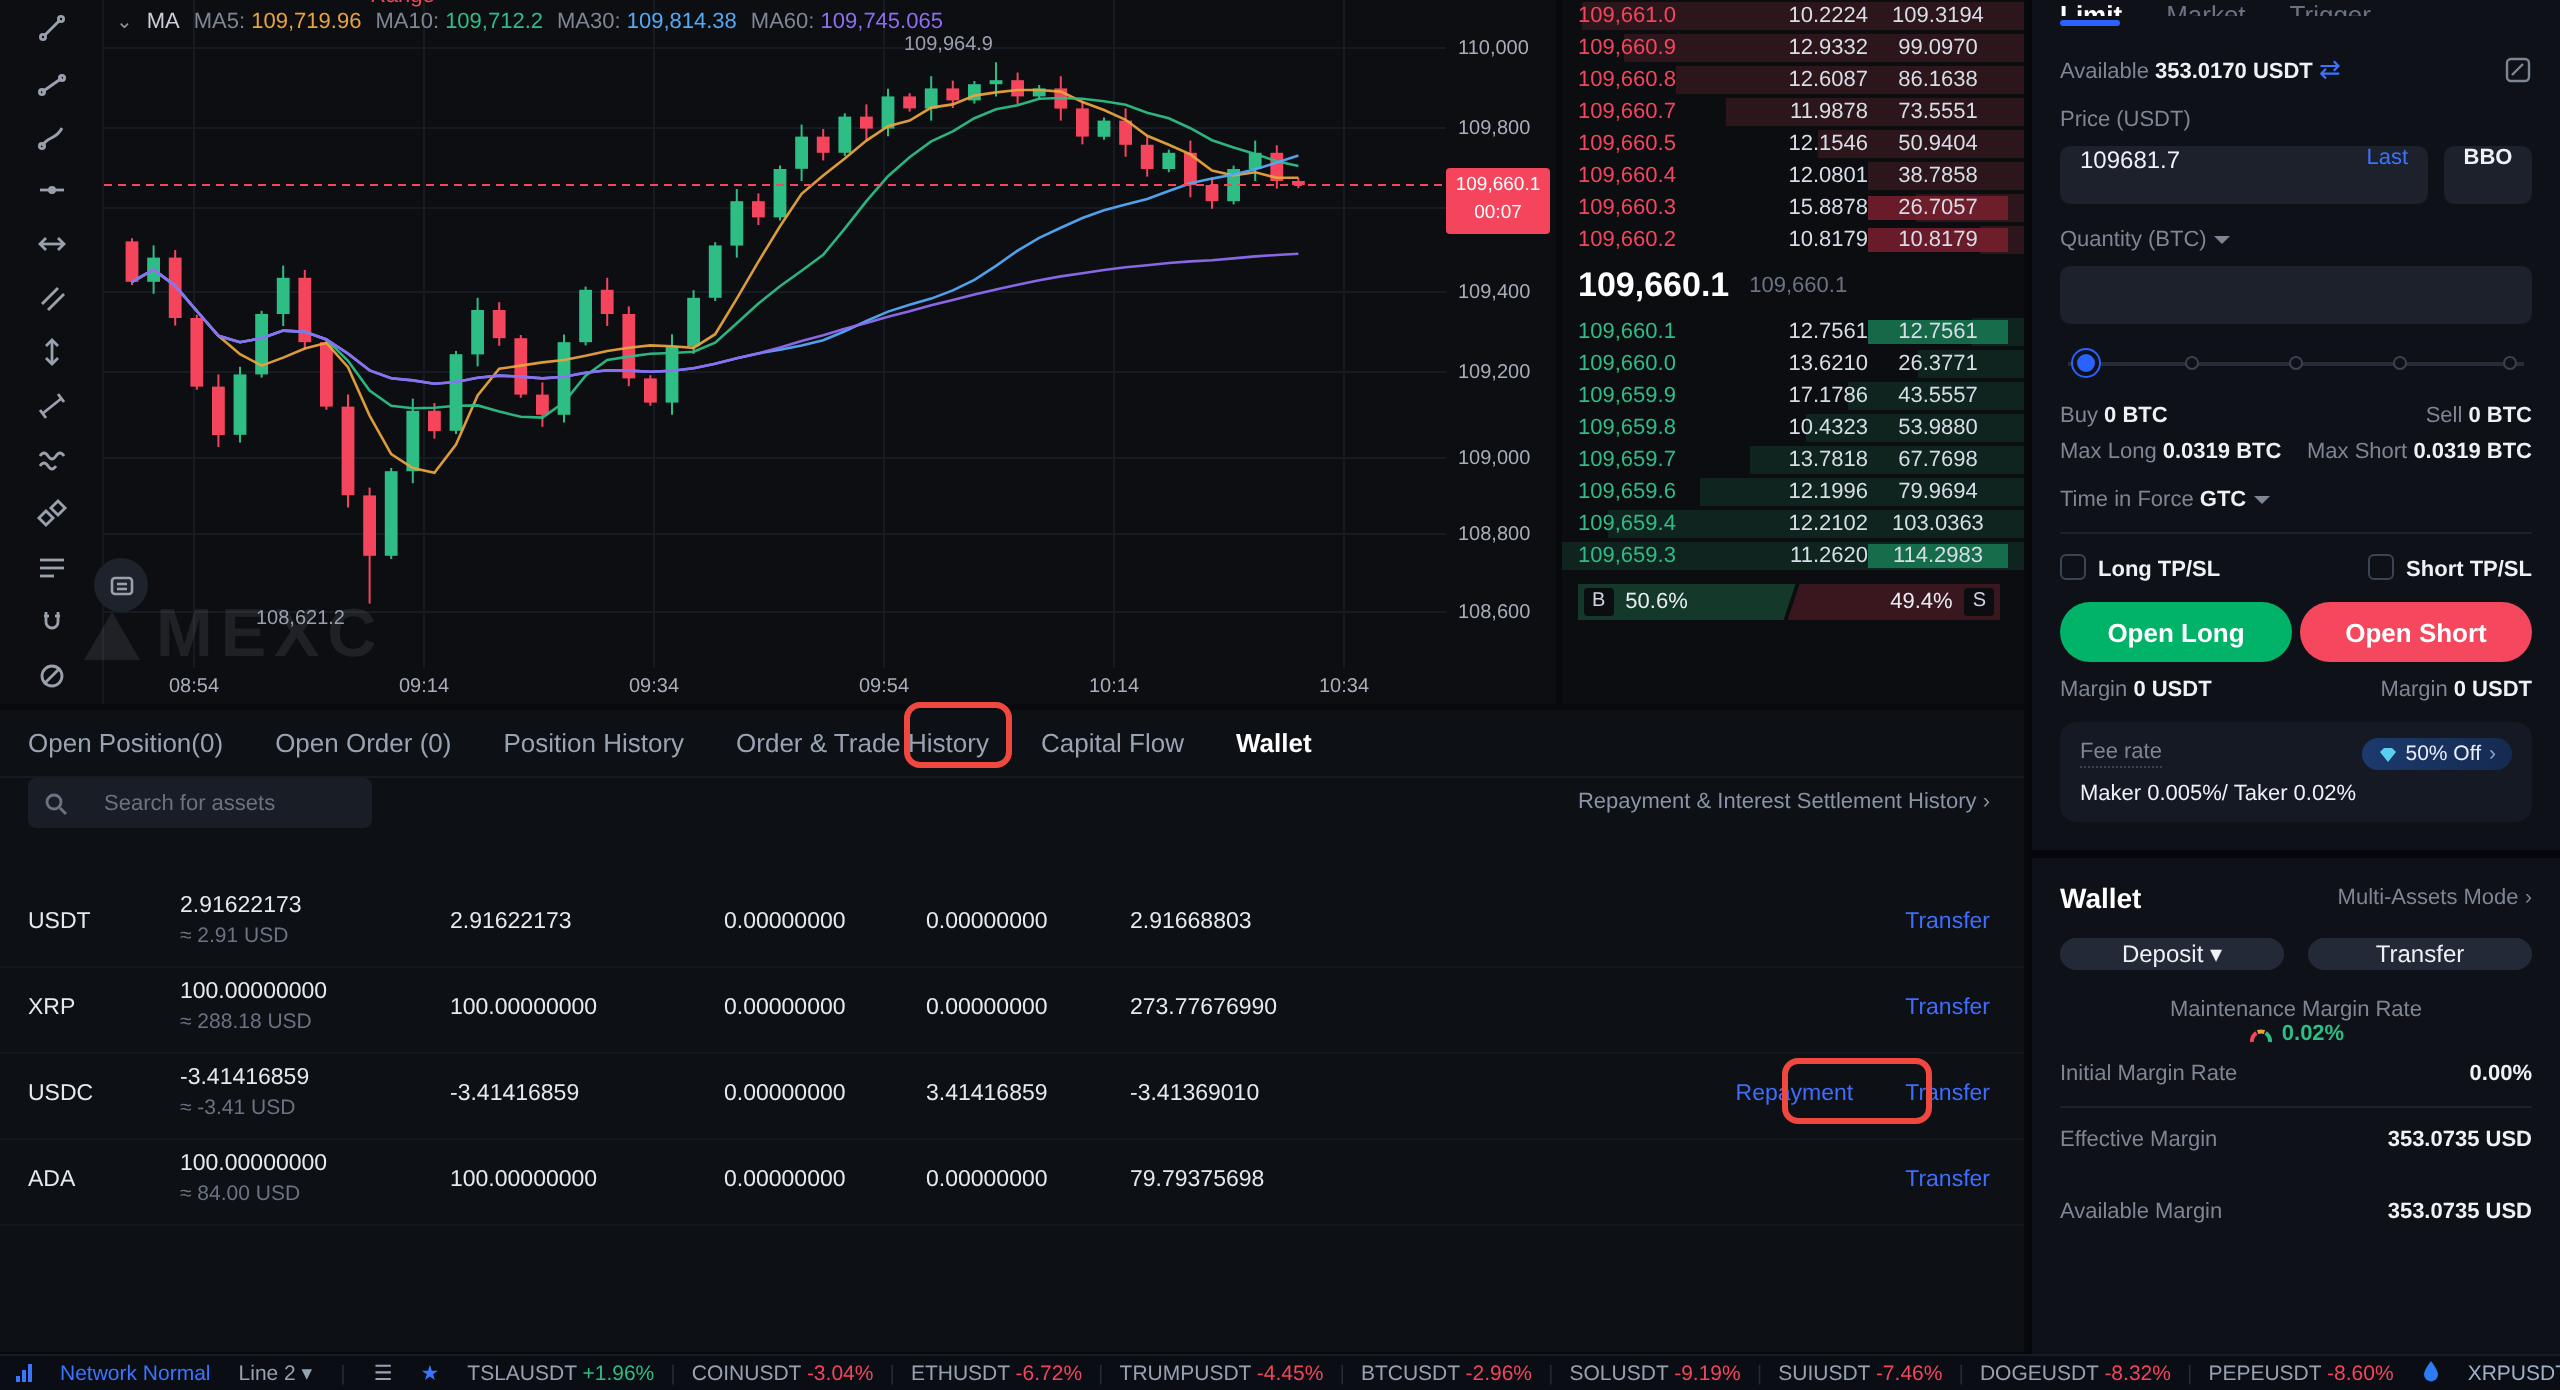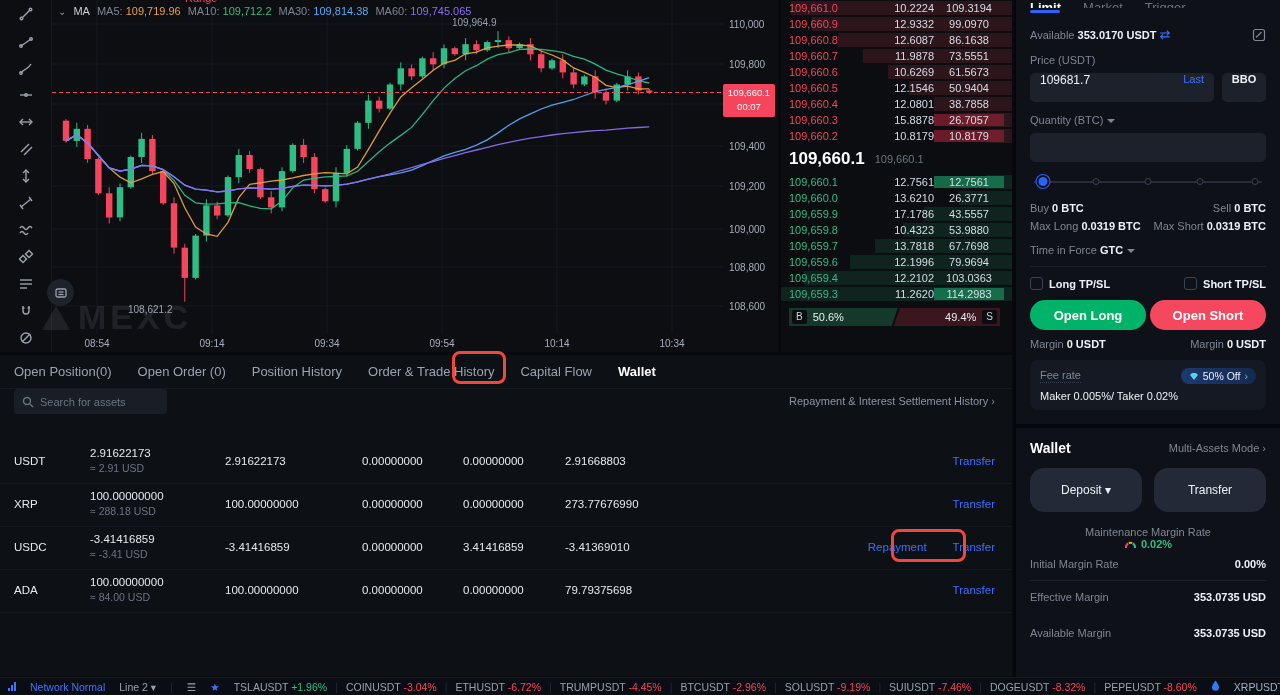--- a/index.html
+++ b/index.html
@@ -45,21 +45,21 @@
   #ob-ratio { margin:6px 8px 0 8px; height:18px; display:flex; font-size:11px; color:#e8ecf2; }
   #ratio-buy { background:#143829; display:flex; align-items:center; gap:6px; padding-left:3px; clip-path:polygon(0 0,100% 0,calc(100% - 6px) 100%,0 100%); }
   #ratio-sell { background:#3a161f; display:flex; align-items:center; justify-content:flex-end; gap:6px; padding-right:3px; margin-left:-4px; clip-path:polygon(6px 0,100% 0,100% 100%,0 100%); }
   .ratio-badge { background:#0b0d11; color:#cfd5de; font-size:10px; padding:0 4px; border-radius:2px; line-height:14px; }
 
   
   #bottom-panel { left:0; top:355px; width:1012px; height:321px; background:#0d1015; }
   #bp-tabs { display:flex; gap:26px; padding:9px 14px; border-bottom:1px solid #161a21; font-size:13px; color:#9aa3b2; }
   #bp-tabs .tab { cursor:pointer; white-space:nowrap; }
   #bp-tabs .tab.active { color:#fff; font-weight:bold; }
-  #search-box { left:14px; top:389px; width:153px; height:25px; background:#191e26; border-radius:4px; display:flex; align-items:center; gap:6px; padding:0 8px; }
+  #search-box { left:14px; top:389px; width:172px; height:25px; background:#191e26; border-radius:4px; display:flex; align-items:center; gap:18px; padding:0 8px; }
   #search-box svg { stroke:#6b7382; fill:none; stroke-width:1.4; }
   #search-box input { background:transparent; border:none; outline:none; color:#cfd5de; font-size:11px; width:110px; }
   #search-box input::placeholder { color:#6b7382; }
   #history-link { left:auto; right:285px; top:395px; font-size:11px; color:#8a94a6; cursor:pointer; }
   .trow { position:absolute; left:0; width:1012px; height:43px; border-bottom:1px solid #14181f; font-size:11.5px; color:#e6eaf0; }
   .tc { position:absolute; top:14px; }
   .tc.two { top:6px; }
   .sub-usd { color:#6b7382; font-size:10.5px; margin-top:3px; }
   .link { color:#3e6dff; cursor:pointer; }
   .actions { position:absolute; right:17px; top:14px; display:flex; gap:26px; }
@@ -81,21 +81,21 @@
   #slider .track { position:absolute; left:0; right:0; top:6px; height:2px; background:#262c38; }
   .stop { position:absolute; top:3px; width:7px; height:7px; border:1px solid #3a4150; border-radius:50%; background:#0e1117; transform:translateX(-50%); cursor:pointer;}
   .stop.active { top:0; width:13px; height:13px; background:#2a62ff; border:2px solid #0e1117; box-shadow:0 0 0 1px #2a62ff; }
   .caret { display:inline-block; width:0; height:0; border-left:4px solid transparent; border-right:4px solid transparent; border-top:4px solid #7e8694; margin-left:4px; vertical-align:middle;}
   .chk { width:13px; height:13px; border:1px solid #3a4452; border-radius:3px; display:inline-block; vertical-align:-2px; margin-right:6px; cursor:pointer;}
   .big-btn { width:116px; height:30px; border:none; border-radius:16px; color:#fff; font-size:13px; font-weight:bold; cursor:pointer; font-family:inherit;}
   #open-long { background:#00b368; } #open-short { background:#f5485e; }
   #fee-box { background:#151923; border-radius:8px; padding:8px 10px; margin-top:10px; }
   #fee-badge { background:linear-gradient(90deg,#1c3a6e,#152a4f); border-radius:10px; padding:2px 8px; display:inline-flex; align-items:center; gap:4px; color:#e8eefc; font-size:10.5px; cursor:pointer;}
   #wallet-sec { border-top:4px solid #05070a; margin:14px -14px 0 -14px; padding:12px 14px 0 14px; }
-  .pill-btn { width:112px; height:44px; background:#232936; border:none; border-radius:14px; color:#eef1f6; font-size:12px; cursor:pointer; font-family:inherit;}
+  .pill-btn { width:112px; height:16px; background:#232936; border:none; border-radius:14px; color:#eef1f6; font-size:12px; cursor:pointer; font-family:inherit;}
   .hr { height:1px; background:#1b212c; margin:10px 0; }
 
   
   #status-bar { left:0; top:677px; width:1280px; height:18px; background:#0a0d13; border-top:1px solid #161b24; display:flex; align-items:center; font-size:10.5px; color:#98a1b0; padding:0 8px; gap:14px; white-space:nowrap; }
   .sep { color:#242a35; }
   .pct-up { color:#2ebd85; } .pct-down { color:#f5455d; }
   .blue { color:#3b74ff; }
   .sig { display:inline-flex; align-items:flex-end; gap:1px; height:9px; }
   .sig i { width:2px; background:#3b74ff; display:inline-block; }
 
@@ -391,26 +391,20 @@
       <span class="ob-qty">12.6087</span>
       <span class="ob-total">86.1638</span>
         </div>
         <div class="ob-row ask">
           <div class="ob-bar" style="width:64.4%"></div>
       <span class="ob-price">109,660.7</span>
       <span class="ob-qty">11.9878</span>
       <span class="ob-total">73.5551</span>
         </div>
         <div class="ob-row ask">
-          <div class="ob-bar" style="width:53.9%"></div>
-      <span class="ob-price">109,660.6</span>
-      <span class="ob-qty">10.6269</span>
-      <span class="ob-total">61.5673</span>
-        </div>
-        <div class="ob-row ask">
           <div class="ob-bar" style="width:44.6%"></div>
       <span class="ob-price">109,660.5</span>
       <span class="ob-qty">12.1546</span>
       <span class="ob-total">50.9404</span>
         </div>
         <div class="ob-row ask">
           <div class="ob-bar" style="width:33.9%"></div>
       <span class="ob-price">109,660.4</span>
       <span class="ob-qty">12.0801</span>
       <span class="ob-total">38.7858</span>

